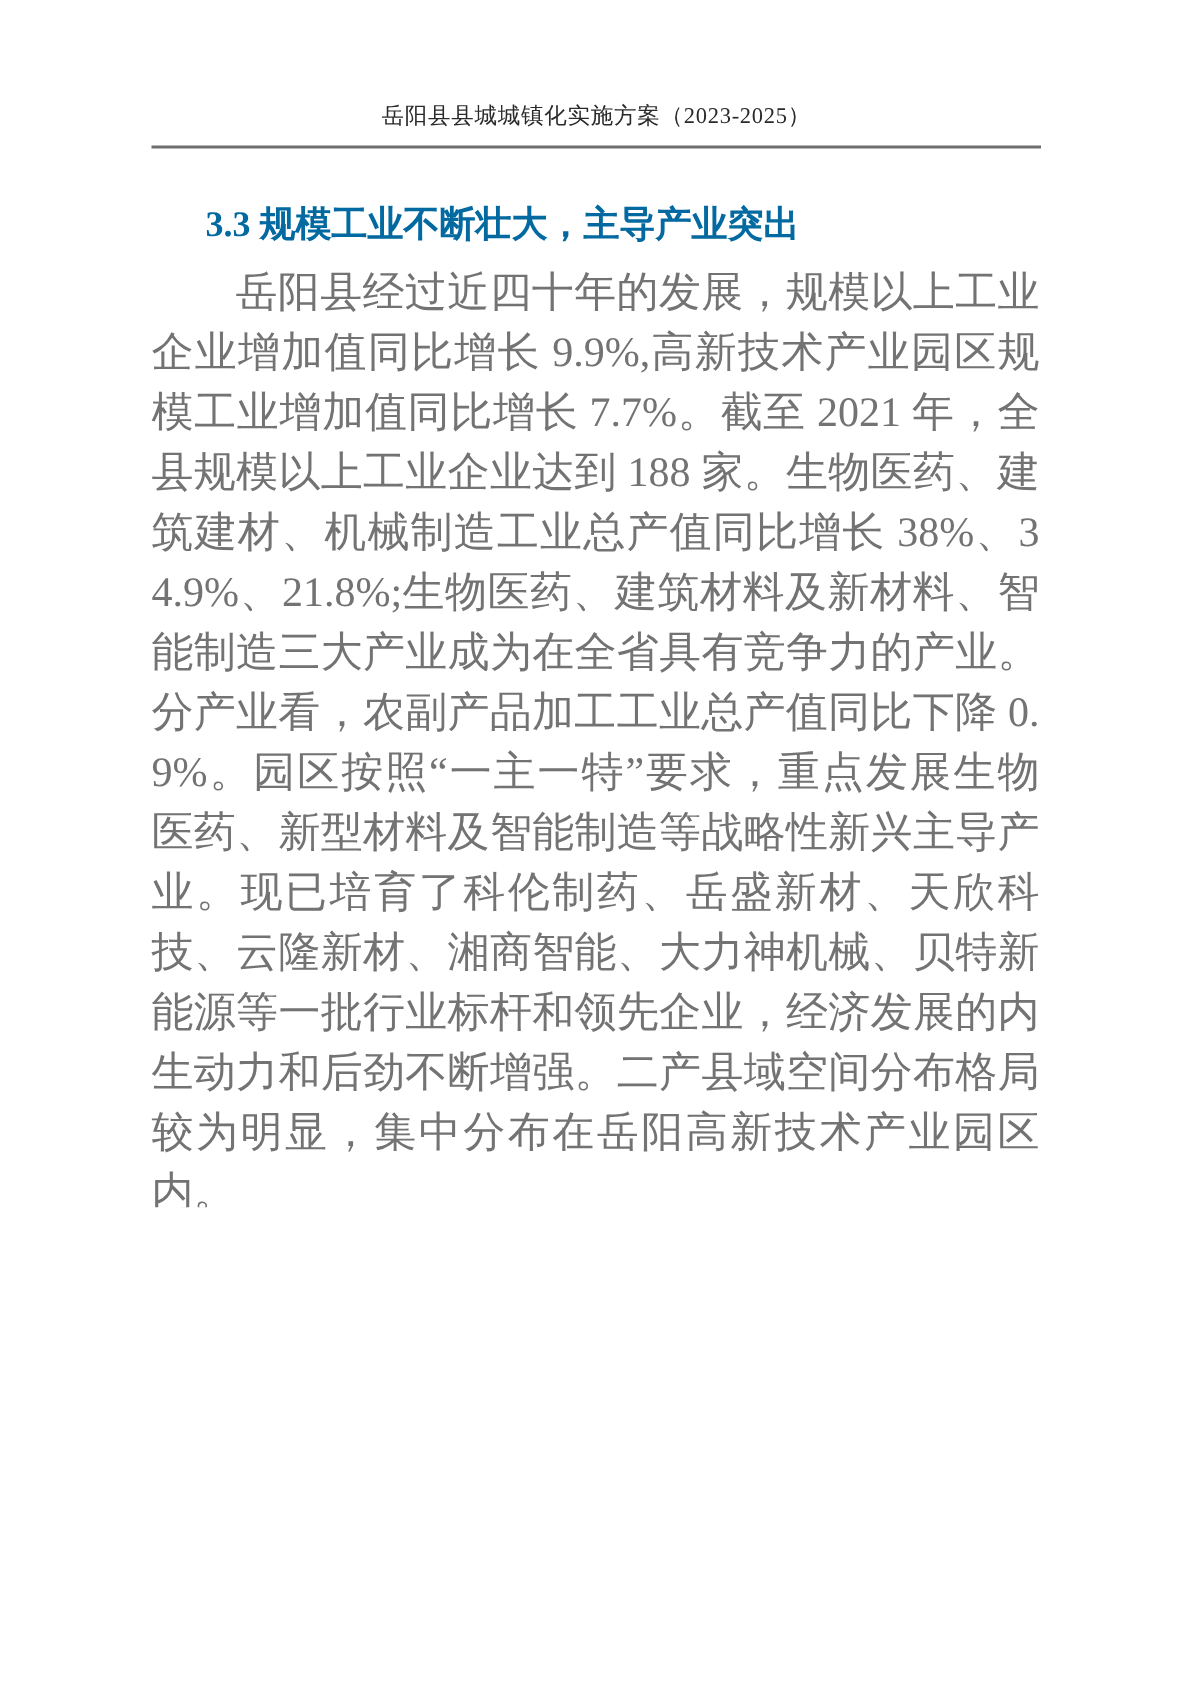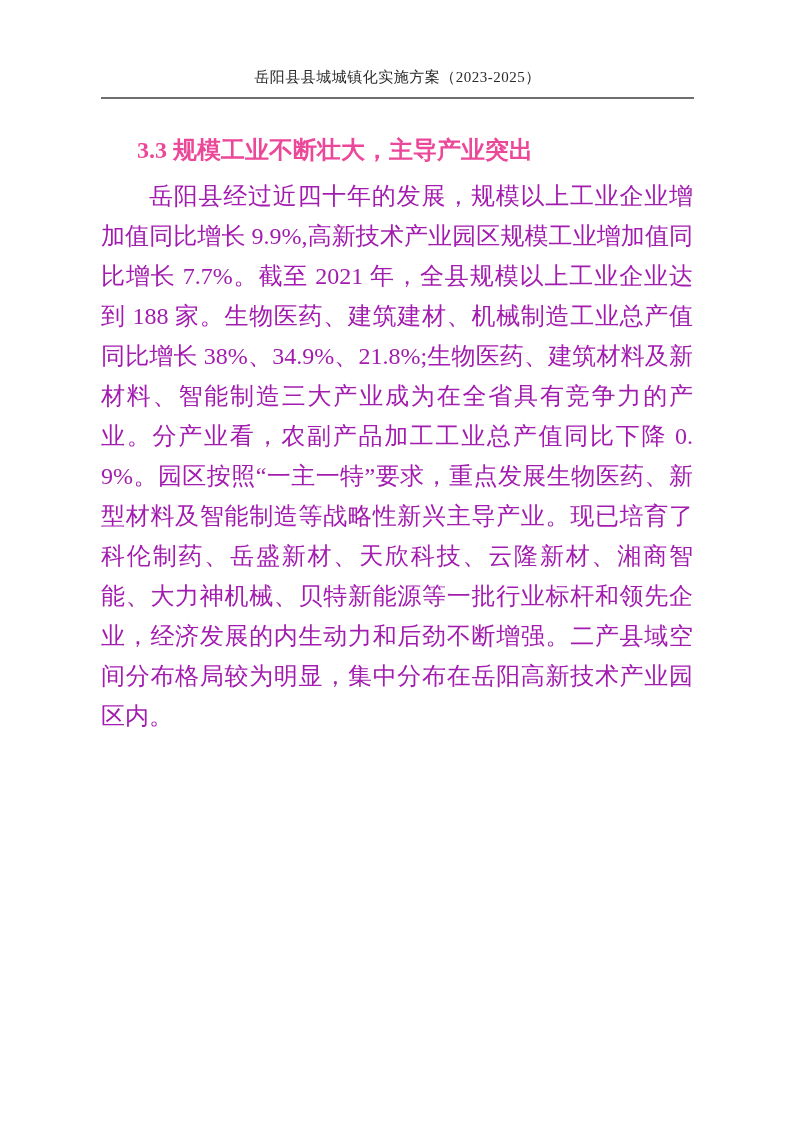--- a/index.html
+++ b/index.html
@@ -41,30 +41,30 @@
     left: 101px;
     width: 592px;
   }
   .section-heading {
     font-size: 24px;
     font-weight: bold;
     line-height: 44px;
     text-indent: 1.5em;
     text-align: justify;
     margin: 0 0 4px 0;
-    color: #ec4899;
+    color: #0369a1;
     font-family: "Liberation Serif", "DejaVu Serif", serif;
   }
   .body-para {
-    font-size: 24px;
+    font-size: 28px;
     line-height: 40px;
     text-align: justify;
     text-indent: 2em;
     margin: 0 0 10px 0;
-    color: #a21caf;
+    color: #737373;
     word-break: break-all;
   }
   .heading-gap {
     margin-top: 12px;
   }
   .doc-footer {
     position: absolute;
     top: 1010px;
     right: 102px;
     font-size: 19px;

